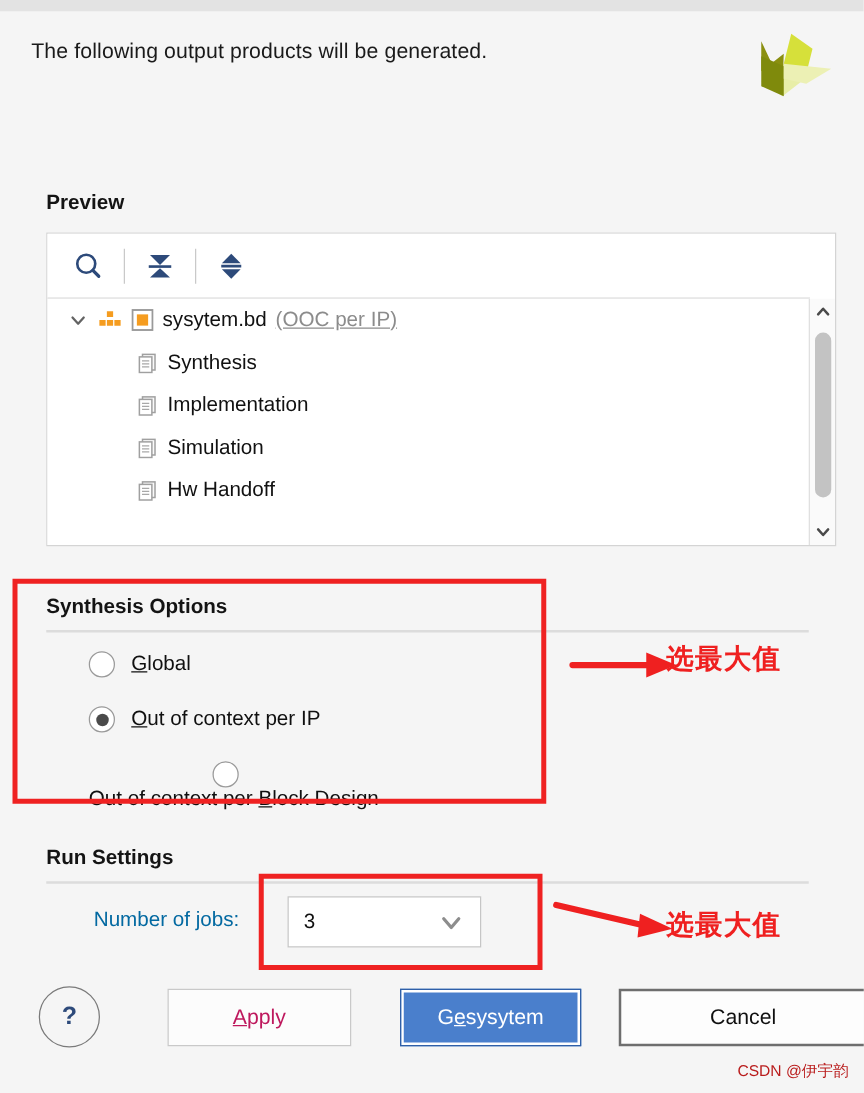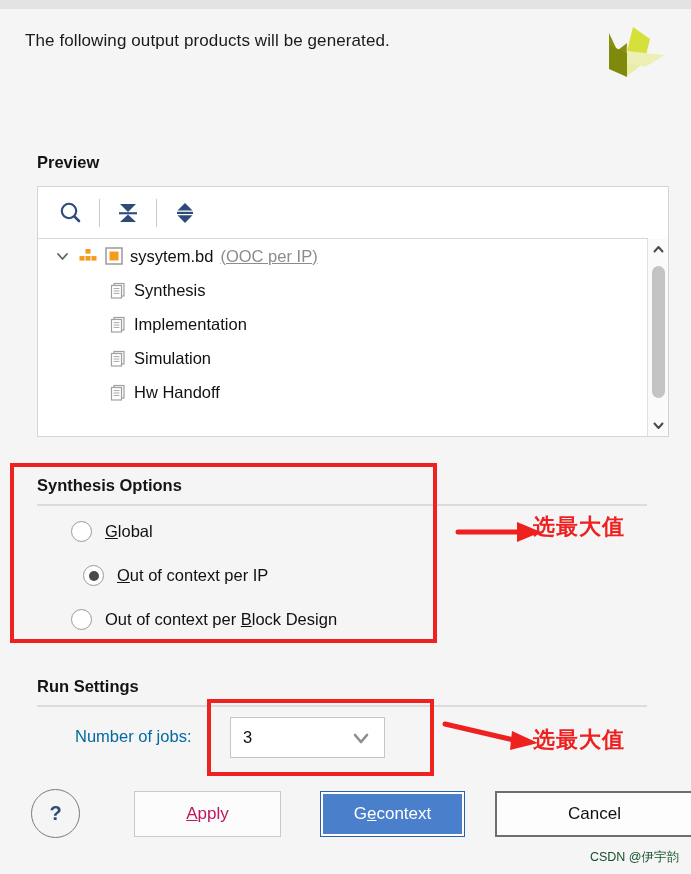--- a/index.html
+++ b/index.html
@@ -193,21 +193,21 @@
     color: #ffffff;
     box-shadow: inset 0 0 0 2px #ffffff;
   }
   #btn-cancel {
     left: 495px; top: 791px; width: 199px;
     background: #fdfdfd; border: 2px solid #6e6e6e; color: #101010;
   }
 
   .watermark {
     position: absolute; right: 12px; top: 849px;
-    font-size: 12.5px; color: #14532d;
+    font-size: 12.5px; color: #b91c1c;
   }
 </style>
 </head>
 <body>
 
 <div id="root">
 
   <div class="top-strip"></div>
 
   <div class="header-text">The following output products will be generated.</div>
@@ -350,30 +350,30 @@
   <div class="section-title" id="synth-title">Synthesis Options</div>
   <div class="hrule" id="synth-rule"></div>
 
   <div class="radio-row" style="left:71px; top:521px;text-align:right;">
     <span class="radio"></span>
     <span>
       <span class="mn">G</span><span>lobal</span>
     </span>
   </div>
 
-  <div class="radio-row" style="left:83px; top:565px;text-align:center;">
+  <div class="radio-row" style="left:71px; top:565px;text-align:center;">
     <span class="radio checked">
         <span class="dot"></span>
       </span>
     <span>
       <span class="mn">O</span><span>ut of context per IP</span>
     </span>
   </div>
 
-  <div class="radio-row" style="left:71px; top:609px;">
+  <div class="radio-row" style="left:71px; top:609px;flex-direction:column;">
     <span class="radio"></span>
     <span>
       <span>Out of context per </span><span class="mn">B</span><span>lock Design</span>
     </span>
   </div>
 
   <div class="section-title" id="run-title">Run Settings</div>
   <div class="hrule" id="run-rule"></div>
 
   <div class="jobs-label">Number of jobs:</div>
@@ -403,20 +403,20 @@
   <div class="red-anno" id="anno-synth">选最大值</div>
   <div class="red-anno" id="anno-jobs">选最大值</div>
 
   <div class="help-btn">?</div>
 
   <div class="btn" id="btn-apply">
     <span><span class="mn">A</span><span>pply</span></span>
   </div>
 
   <div class="btn" id="btn-generate">
-    <span><span>G</span><span class="mn">e</span><span>context</span></span>
+    <span><span>G</span><span class="mn">e</span><span>sysytem</span></span>
   </div>
 
   <div class="btn" id="btn-cancel">Cancel</div>
 
   <div class="watermark">CSDN @伊宇韵</div>
 
 </div>
 
 </body></html>

